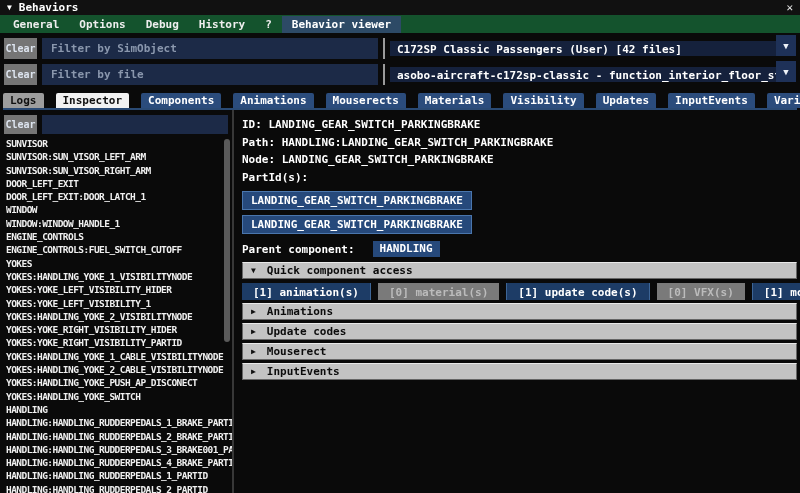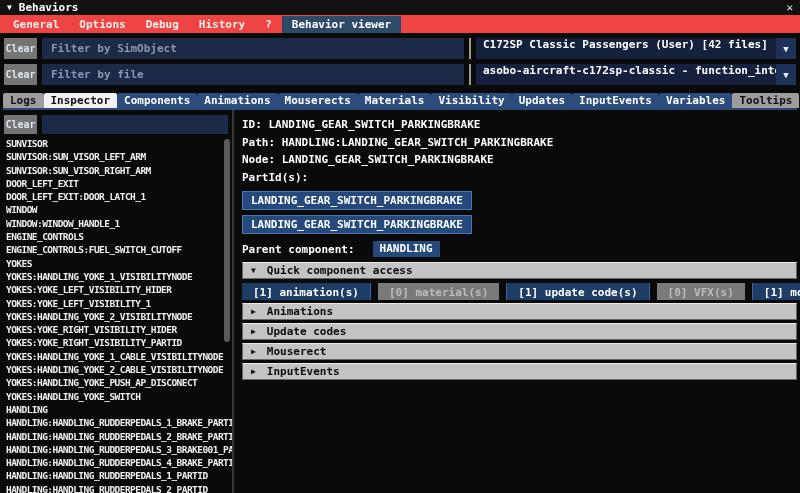--- a/index.html
+++ b/index.html
@@ -7,41 +7,41 @@
        font-family:"DejaVu Sans Mono",monospace;-webkit-font-smoothing:antialiased}
   .window{width:800px;height:493px;display:flex;flex-direction:column;background:#0a0a0a}
 
   
   .titlebar{flex:0 0 15px;height:15px;background:#111;display:flex;align-items:center;
             padding:0 7px;gap:7px;color:#fff;font-size:11px;font-weight:bold}
   .titlebar .tri{font-size:8px;line-height:15px}
   .close{margin-left:auto;font-size:11px;color:#e8e8e8;line-height:15px}
 
   
-  .menubar{flex:0 0 18px;background:#ef4444;display:flex;align-items:center;padding:0 3px}
+  .menubar{flex:0 0 18px;background:#14532d;display:flex;align-items:center;padding:0 3px}
   .menu-item{color:#eee;font-size:11px;font-weight:bold;padding:2px 10px;white-space:nowrap}
   .menu-item.active{background:#2d4a66;color:#fff}
 
   
   .filter-row{flex:0 0 21px;display:flex;align-items:center;margin:5px 4px 0 4px;gap:5px}
   .clear-btn{width:33px;height:21px;background:#757575;color:#dde4ef;border:none;
              font-family:"DejaVu Sans Mono",monospace;font-size:10px;font-weight:bold;padding:0}
-  .filter-input{width:422px;height:21px;background:#1c2a47;border:none;color:#cfd6e4;
+  .filter-input{width:336px;height:21px;background:#1c2a47;border:none;color:#cfd6e4;
                 font-family:"DejaVu Sans Mono",monospace;font-size:11px;font-weight:bold;
                 padding:9px 9px;box-sizing:border-box;outline:none}
   .filter-input::placeholder{color:#8a97ad}
   .vdiv{width:2px;height:21px;background:#9a9a9a;flex:0 0 auto}
-  .dropdown{flex:1;min-width:0;height:21px;background:#15213c;display:flex;align-items:flex-start}
+  .dropdown{flex:1;min-width:0;height:15px;background:#15213c;display:flex;align-items:flex-end}
   .dd-text{flex:1;min-width:0;color:#fff;font-size:11px;font-weight:bold;padding:0 7px;
            white-space:nowrap;overflow:hidden}
   .dd-arrow{flex:0 0 20px;height:21px;background:#1e3158;color:#eef2f8;display:flex;
             align-items:center;justify-content:center;font-size:9px}
 
   
-  .tabbar{flex:0 0 19px;display:flex;align-items:flex-end;gap:0;margin:4px 3px 0 3px;
+  .tabbar{flex:0 0 19px;display:flex;align-items:flex-end;gap:12px;margin:4px 3px 0 3px;
           border-bottom:2px solid #2a4a74}
   .tab{height:15px;line-height:15px;padding:0 7px;font-size:11px;font-weight:bold;
        border-radius:2px 2px 0 0;white-space:nowrap}
   .tab.blue{background:#2b4c7c;color:#fff}
   .tab.gray{background:#9d9d9d;color:#101010}
   .tab.active{background:#f2f2f2;color:#101010}
 
   
   .content{flex:1;display:flex;min-height:0}
   .left-panel{flex:0 0 234px;width:234px;border-right:2px solid #383838;position:relative;

